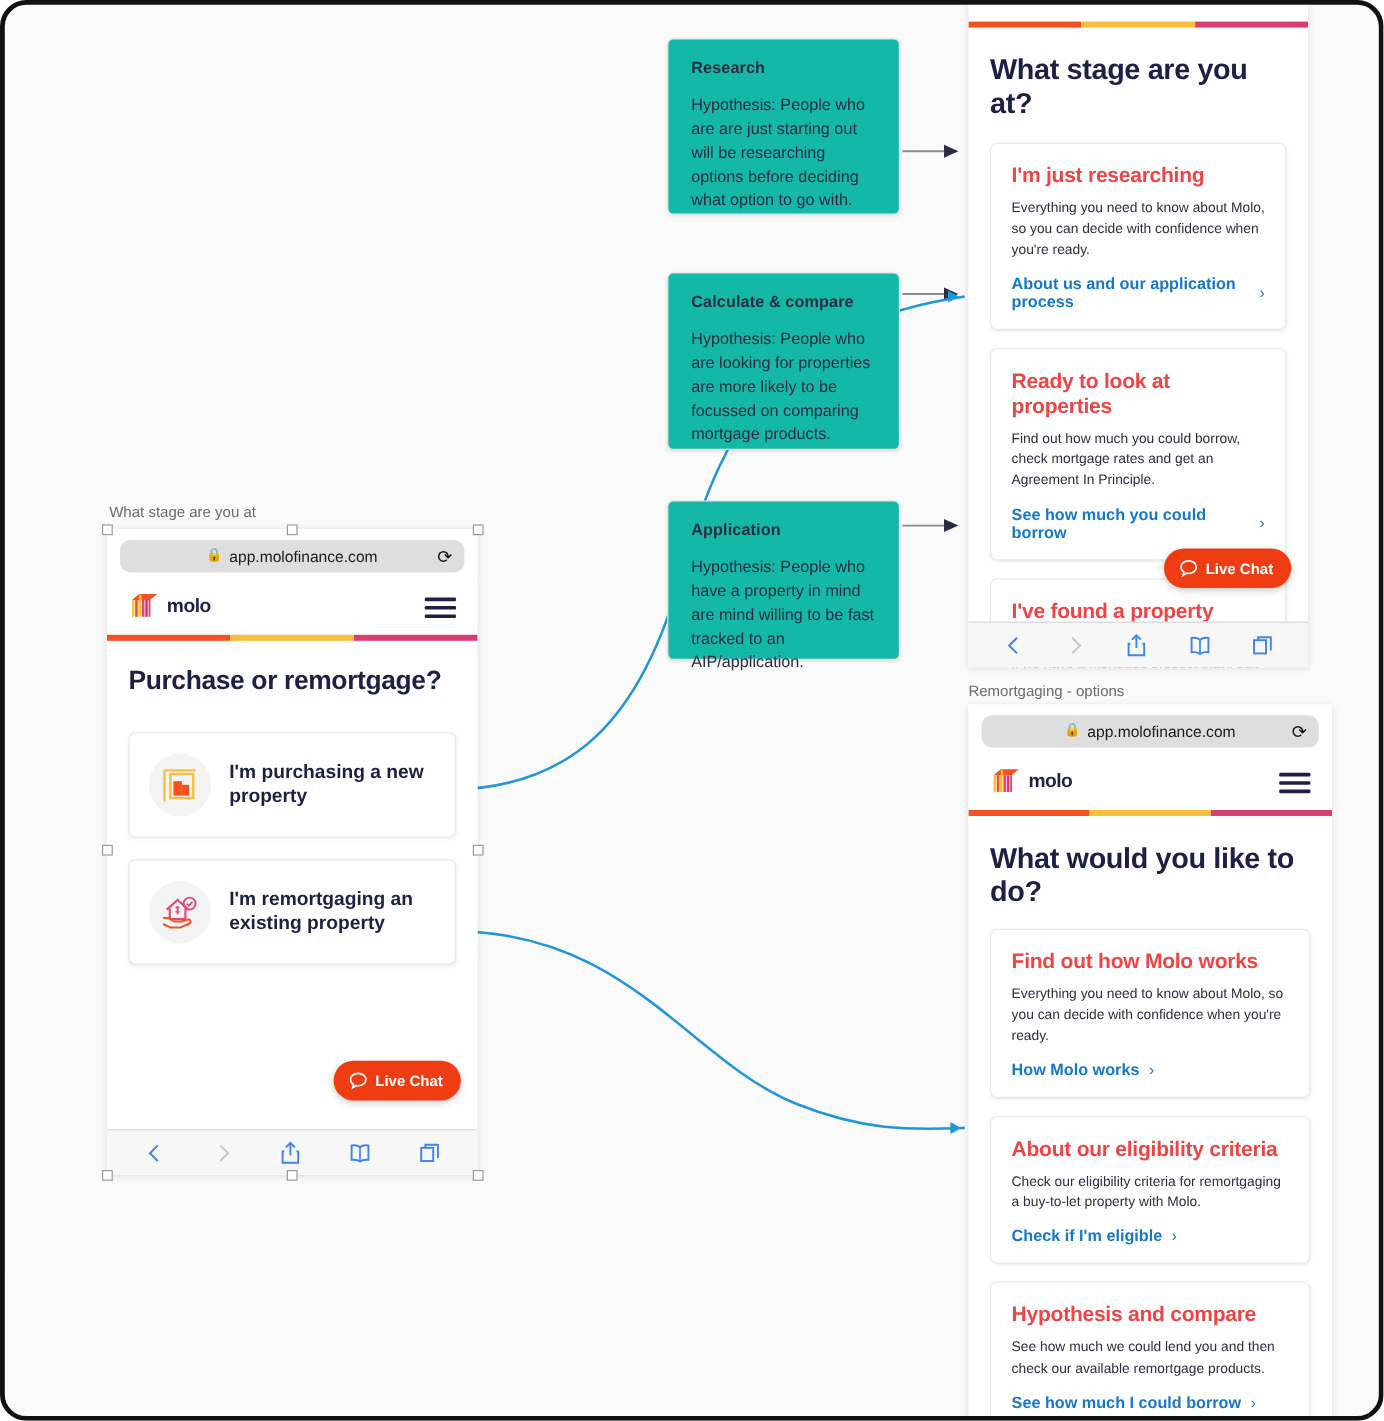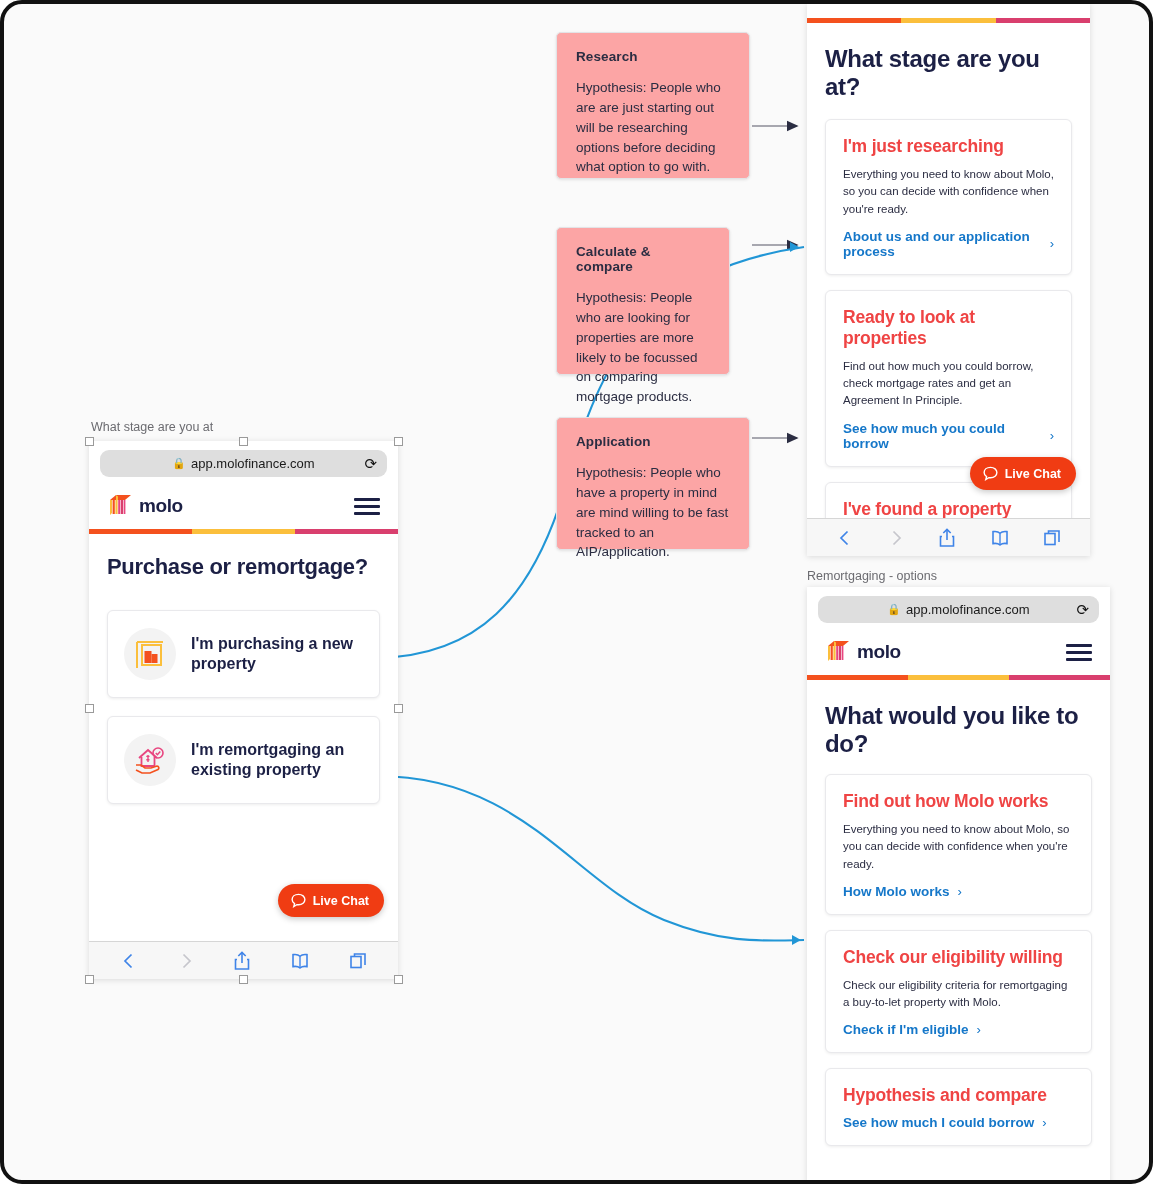--- a/index.html
+++ b/index.html
@@ -17,21 +17,21 @@
     border-radius: 22px;
     overflow: hidden;
   }
 
   
   #connectors { position: absolute; inset: 0; width: 1153px; height: 1184px; pointer-events: none; }
 
   
   .note {
     position: absolute;
-    background: #fca5a5;
+    background: #14b8a6;
     border: 1px solid #e3e3e6;
     border-radius: 5px;
     box-shadow: 0 1px 3px rgba(0,0,0,0.10);
     padding: 16px 19px;
   }
   .note-title {
     font-size: 13.5px; font-weight: bold; color: #2b2d42;
     letter-spacing: .1px; margin-bottom: 14px;
   }
   .note-body {
@@ -63,21 +63,21 @@
     position: absolute; right: 10px; font-size: 15px; color: #111;
     font-family: "DejaVu Sans", sans-serif;
   }
 
   .brandbar {
     display: flex; align-items: center; justify-content: space-between;
     padding: 9px 18px 10px; background: #fff;
   }
   .logo { display:flex; align-items:center; gap:5px; }
   .logo-mark { display:block; }
-  .logo-word { font-size: 19px; font-weight: bold; color: #1c2045; letter-spacing: -0.4px; }
+  .logo-word { font-size: 16px; font-weight: bold; color: #1c2045; letter-spacing: -0.4px; }
   .burger { display:flex; flex-direction:column; gap:4px; }
   .burger span { display:block; width: 26px; height: 3px; background:#1c2045; border-radius:1px; }
 
   .progress { display: flex; height: 5px; width: 100%; }
   .progress i { display:block; height:100%; }
 
   .screen-body { padding: 0 18px; background:#fff; }
   .screen-h1 {
     font-size: 22px; font-weight: bold; color: #1c2045;
     letter-spacing: -0.3px; padding: 20px 0 16px;
@@ -155,21 +155,21 @@
     <path d="M373,772 C520,772 570,880 660,916 C720,940 760,937 800,936" fill="none" stroke="#2196d6" stroke-width="2.1"></path>
     <circle cx="371" cy="772" r="7.5" fill="#2196d6"></circle>
     <path d="M797,936 l-9,-5 v10 z" fill="#2196d6"></path>
   </svg>
 
   <div class="note" style="left:552px; top:28px; width:194px; height:147px;">
     <div class="note-title">Research</div>
     <div class="note-body">Hypothesis: People who are are just starting out will be researching options before deciding what option to go with.</div>
   </div>
 
-  <div class="note" style="left:552px; top:223px; width:174px; height:148px;">
+  <div class="note" style="left:552px; top:223px; width:194px; height:148px;">
     <div class="note-title">Calculate &amp; compare</div>
     <div class="note-body">Hypothesis: People who are looking for properties are more likely to be focussed on comparing mortgage products.</div>
   </div>
 
   <div class="note" style="left:552px; top:413px; width:194px; height:133px;">
     <div class="note-title">Application</div>
     <div class="note-body">Hypothesis: People who have a property in mind  are mind willing to be fast tracked to an AIP/application.</div>
   </div>
 
   <div class="phone-caption" style="left:87px; top:416px;">What stage are you at</div>
@@ -394,30 +394,31 @@
       <div class="info-card">
         <div class="info-title">Find out how Molo works</div>
         <div class="info-desc">Everything you need to know about Molo, so you can decide with confidence when you're ready.</div>
         <div class="info-link">
           <span>How Molo works</span>
           <span class="chev">›</span>
         </div>
       </div>
 
       <div class="info-card">
-        <div class="info-title">Check our eligibility willing</div>
+        <div class="info-title">About our eligibility criteria</div>
         <div class="info-desc">Check our eligibility criteria for remortgaging a buy-to-let property with Molo.</div>
         <div class="info-link">
           <span>Check if I'm eligible</span>
           <span class="chev">›</span>
         </div>
       </div>
 
       <div class="info-card">
         <div class="info-title">Hypothesis and compare</div>
+        <div class="info-desc">See how much we could lend you and then check our available remortgage products.</div>
         <div class="info-link">
           <span>See how much I could borrow</span>
           <span class="chev">›</span>
         </div>
       </div>
 
     </div>
   </div>
 
 </div>

